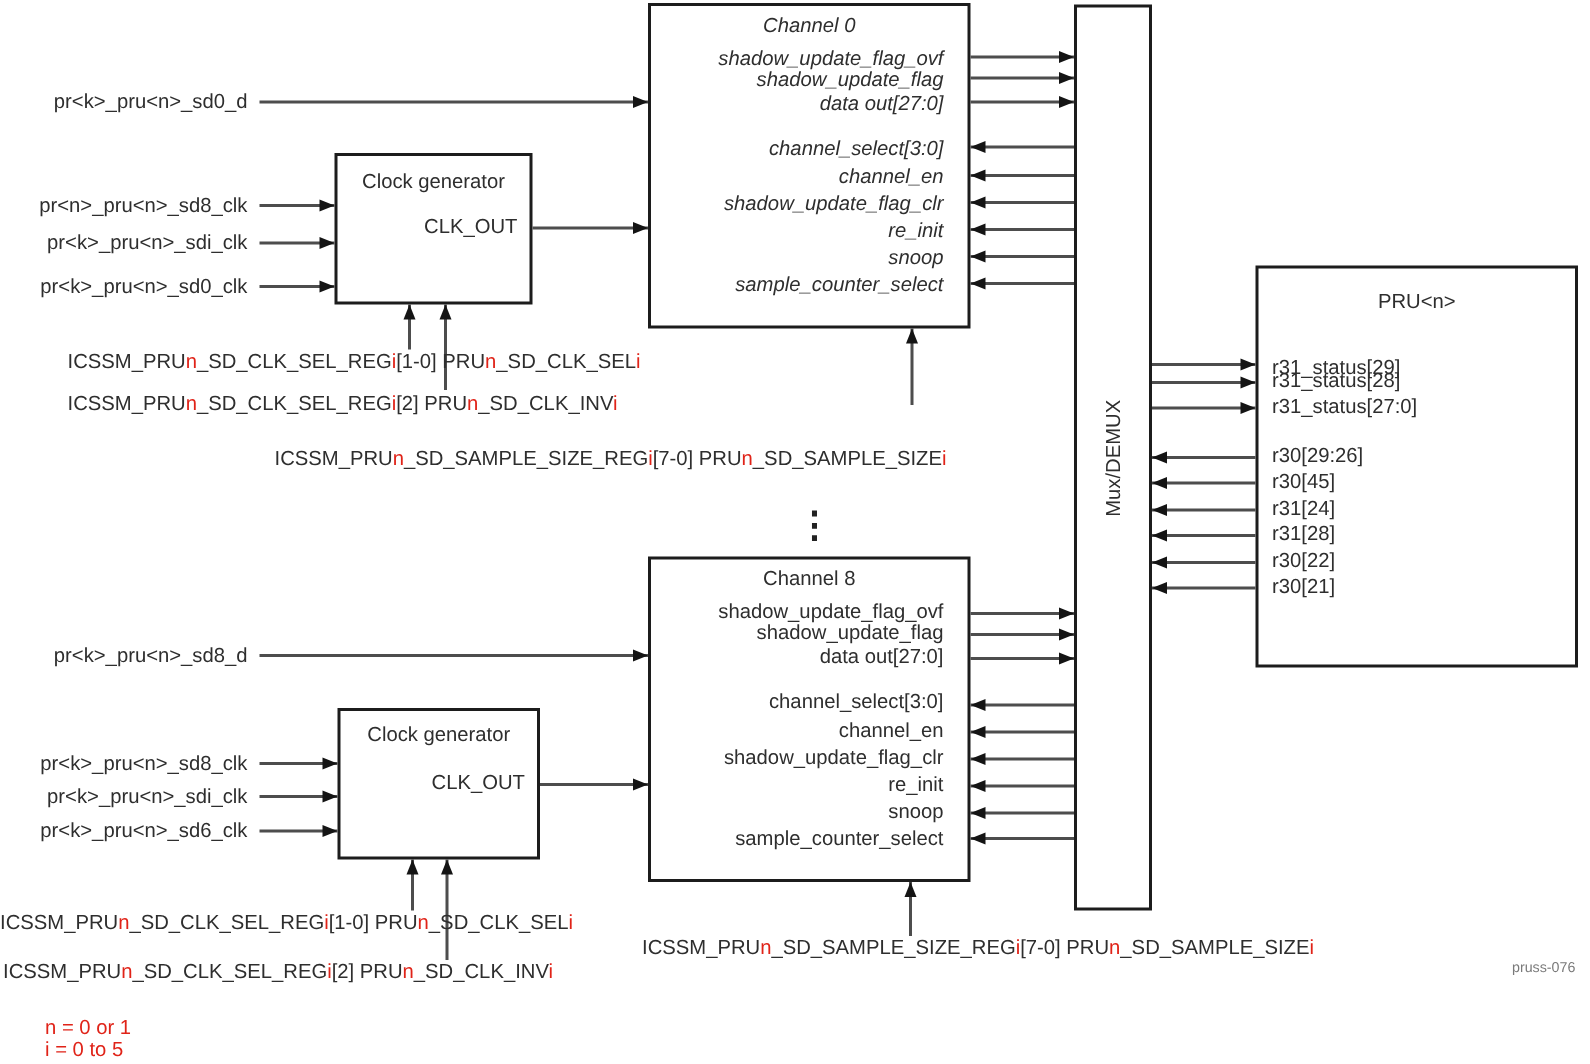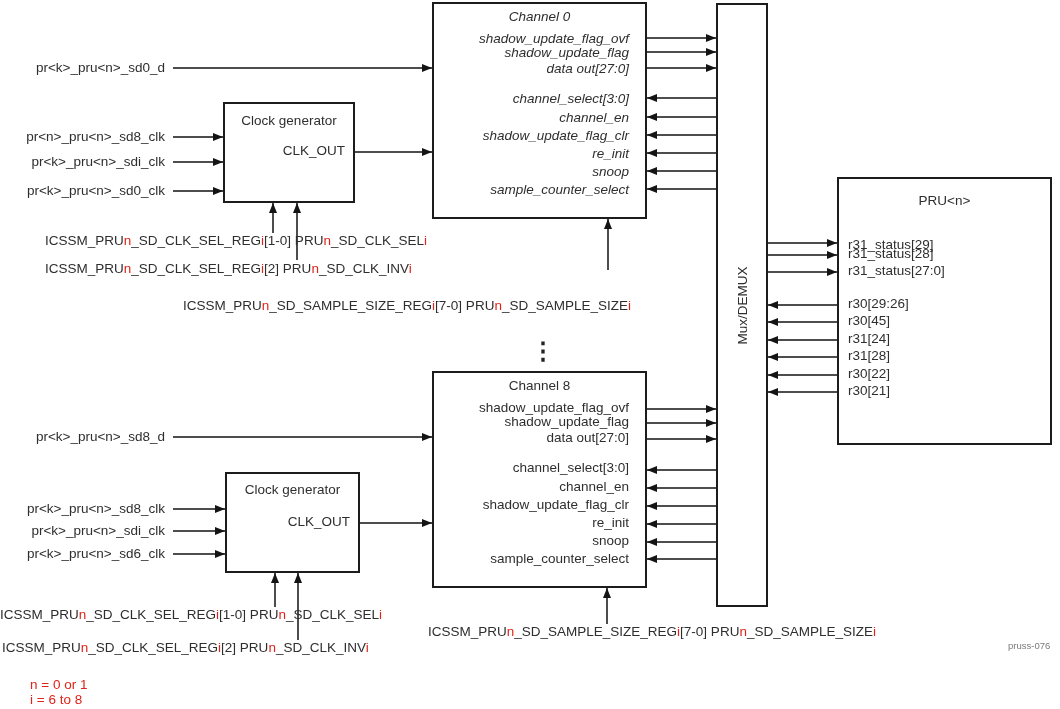--- a/index.html
+++ b/index.html
@@ -92,21 +92,21 @@
 
   <div class="reg" style="left:45px;top:234px;"><span>ICSSM_PRU</span><span class="red">n</span><span>_SD_CLK_SEL_REG</span><span class="red">i</span><span>[1-0] PRU</span><span class="red">n</span><span>_SD_CLK_SEL</span><span class="red">i</span></div>
   <div class="reg" style="left:45px;top:262px;"><span>ICSSM_PRU</span><span class="red">n</span><span>_SD_CLK_SEL_REG</span><span class="red">i</span><span>[2] PRU</span><span class="red">n</span><span>_SD_CLK_INV</span><span class="red">i</span></div>
   <div class="reg" style="left:183px;top:299px;"><span>ICSSM_PRU</span><span class="red">n</span><span>_SD_SAMPLE_SIZE_REG</span><span class="red">i</span><span>[7-0] PRU</span><span class="red">n</span><span>_SD_SAMPLE_SIZE</span><span class="red">i</span></div>
 
   <div class="reg" style="left:0px;top:608px;"><span>ICSSM_PRU</span><span class="red">n</span><span>_SD_CLK_SEL_REG</span><span class="red">i</span><span>[1-0] PRU</span><span class="red">n</span><span>_SD_CLK_SEL</span><span class="red">i</span></div>
   <div class="reg" style="left:2px;top:641px;"><span>ICSSM_PRU</span><span class="red">n</span><span>_SD_CLK_SEL_REG</span><span class="red">i</span><span>[2] PRU</span><span class="red">n</span><span>_SD_CLK_INV</span><span class="red">i</span></div>
   <div class="reg" style="left:428px;top:625px;"><span>ICSSM_PRU</span><span class="red">n</span><span>_SD_SAMPLE_SIZE_REG</span><span class="red">i</span><span>[7-0] PRU</span><span class="red">n</span><span>_SD_SAMPLE_SIZE</span><span class="red">i</span></div>
 
   <div class="foot" style="left:30px;top:677px;">n = 0 or 1</div>
-  <div class="foot" style="left:30px;top:692px;">i = 6 to 8</div>
+  <div class="foot" style="left:30px;top:692px;">i = 0 to 5</div>
 
   <div class="ellipsis" style="left:531px;top:339px;">⋮</div>
 
   <div class="watermark" style="left:1008px;top:640px;">pruss-076</div>
 
 <div class="line" style="left: 173px; top: 67.25px; width: 259px; height: 1.5px;"></div>
     <div class="ah" style="left: 422px; top: 63.5px; border-top: 4.5px solid transparent; border-bottom: 4.5px solid transparent; border-left: 10px solid rgb(20, 20, 20);"></div>
     <div class="line" style="left: 173px; top: 136.25px; width: 50px; height: 1.5px;"></div>
     <div class="ah" style="left: 213px; top: 132.5px; border-top: 4.5px solid transparent; border-bottom: 4.5px solid transparent; border-left: 10px solid rgb(20, 20, 20);"></div>
     <div class="line" style="left: 173px; top: 161.25px; width: 50px; height: 1.5px;"></div>

